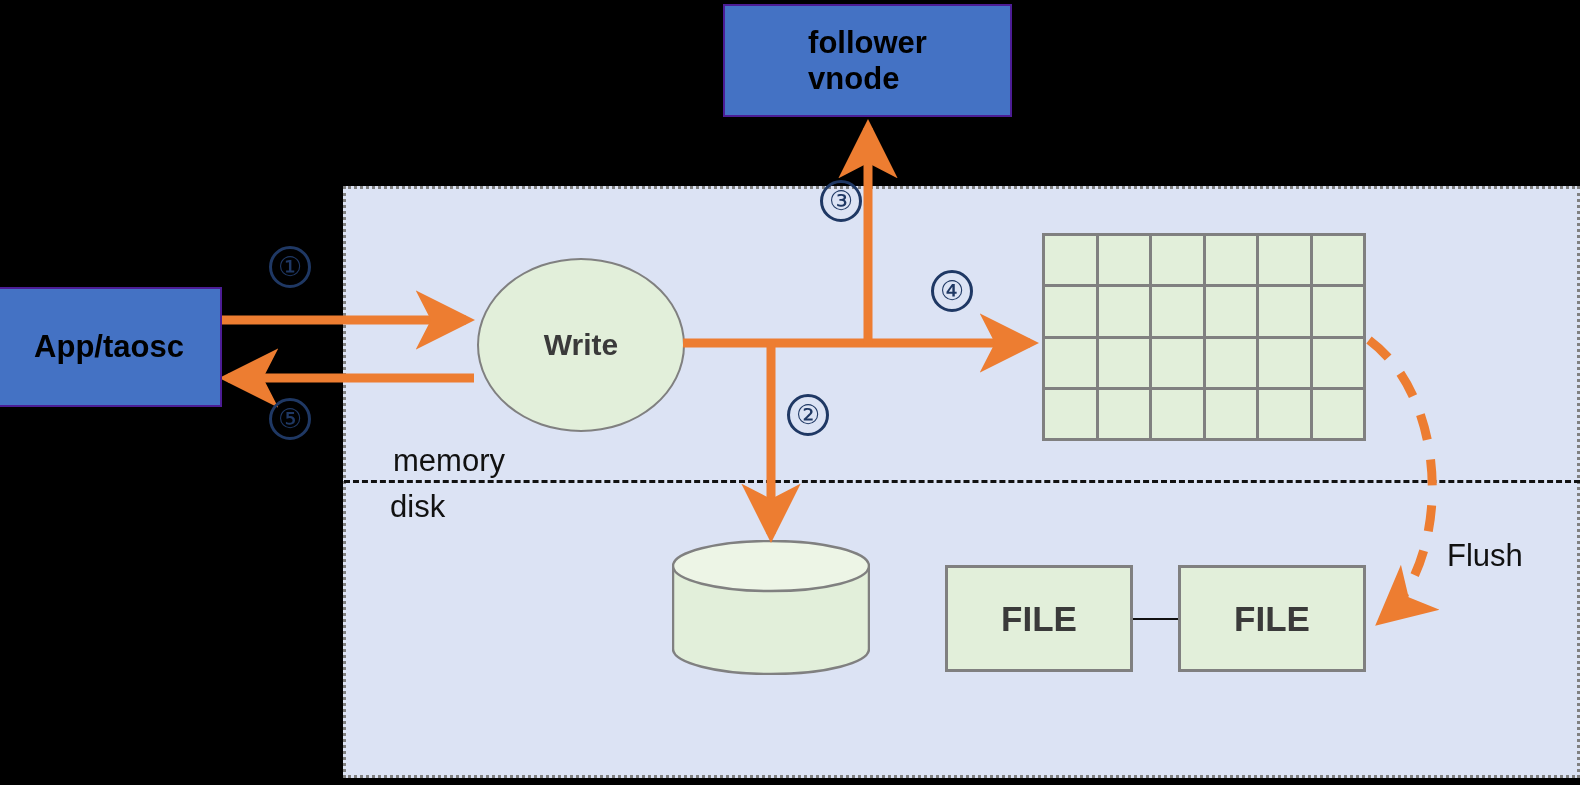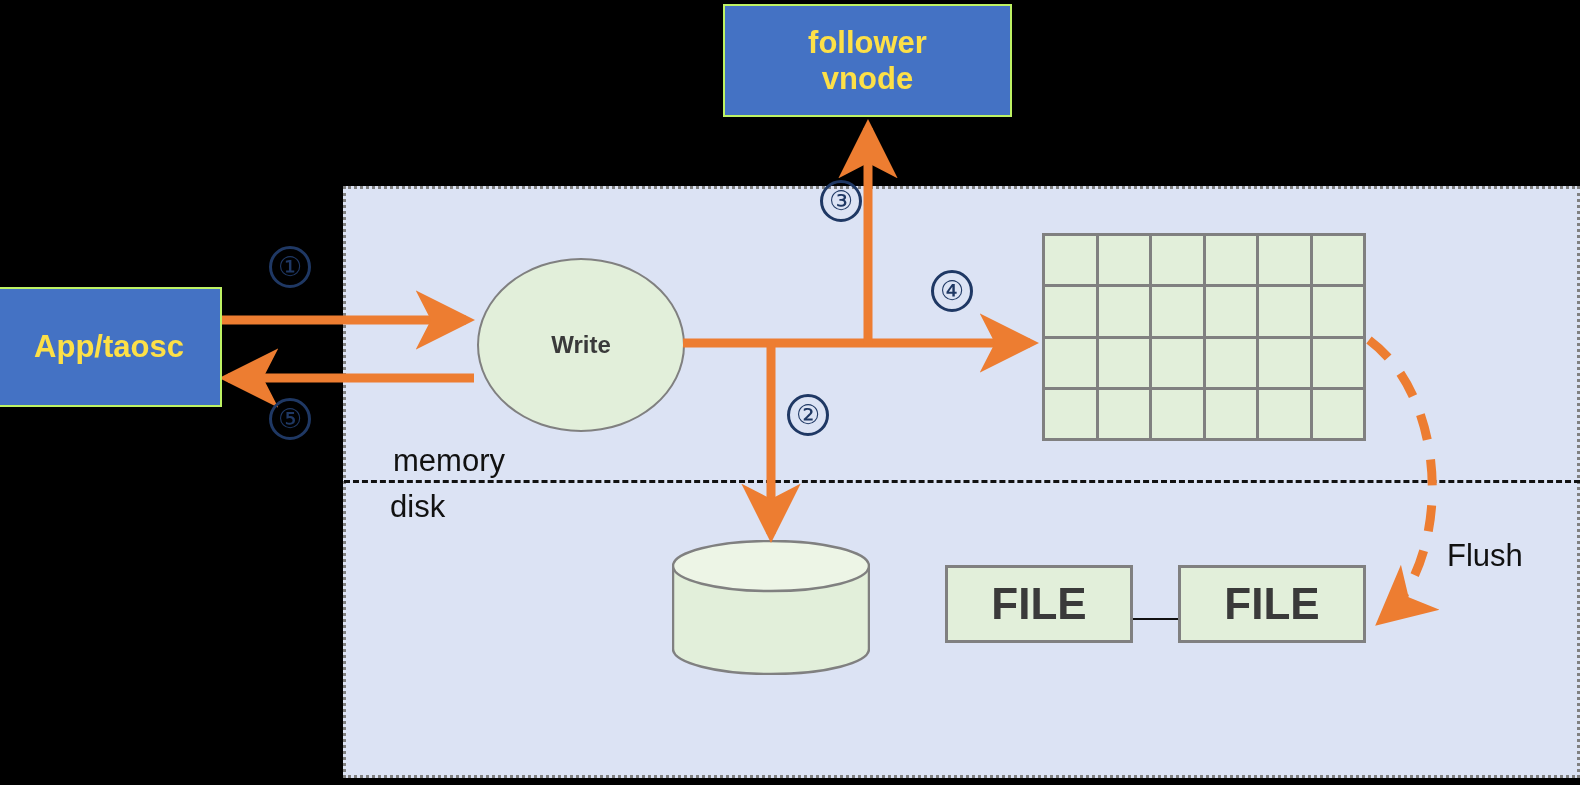--- a/index.html
+++ b/index.html
@@ -25,28 +25,28 @@
     height: 592px;
     background: #DCE3F4;
     border: 3px dotted #808080;
     box-sizing: border-box;
   }
 
   
   .blue-box {
     position: absolute;
     background: #4472C4;
-    border: 2px solid #bef264;
-    box-sizing: border-box;
-    color: #fde047;
+    border: 2px solid #4c1d95;
+    box-sizing: border-box;
+    color: #000000;
     font-weight: bold;
     display: flex;
     align-items: center;
     justify-content: center;
-    text-align: center;
+    text-align: left;
     line-height: 1.15;
   }
   #follower-vnode {
     left: 723px;
     top: 4px;
     width: 289px;
     height: 113px;
     font-size: 31px;
   }
   #app-taosc {
@@ -65,21 +65,21 @@
     width: 208px;
     height: 174px;
     border-radius: 50%;
     background: #E2EFDA;
     border: 2px solid #808080;
     box-sizing: border-box;
     display: flex;
     align-items: center;
     justify-content: center;
     color: #3A3A3A;
-    font-size: 24px;
+    font-size: 30px;
     font-weight: bold;
   }
 
   
   #mem-table {
     position: absolute;
     left: 1042px;
     top: 233px;
     width: 324px;
     height: 208px;
@@ -111,29 +111,29 @@
     text-align: center;
     font-size: 30px;
     color: #111111;
   }
 
   
   .file-box {
     position: absolute;
     top: 565px;
     width: 188px;
-    height: 78px;
+    height: 107px;
     background: #E2EFDA;
     border: 3px solid #808080;
     box-sizing: border-box;
     display: flex;
     align-items: center;
     justify-content: center;
     color: #3A3A3A;
-    font-size: 44px;
+    font-size: 35px;
     font-weight: bold;
   }
   #file-box-1 { left: 945px; }
   #file-box-2 { left: 1178px; }
   #file-link {
     position: absolute;
     left: 1133px;
     top: 618px;
     width: 45px;
     height: 2px;

